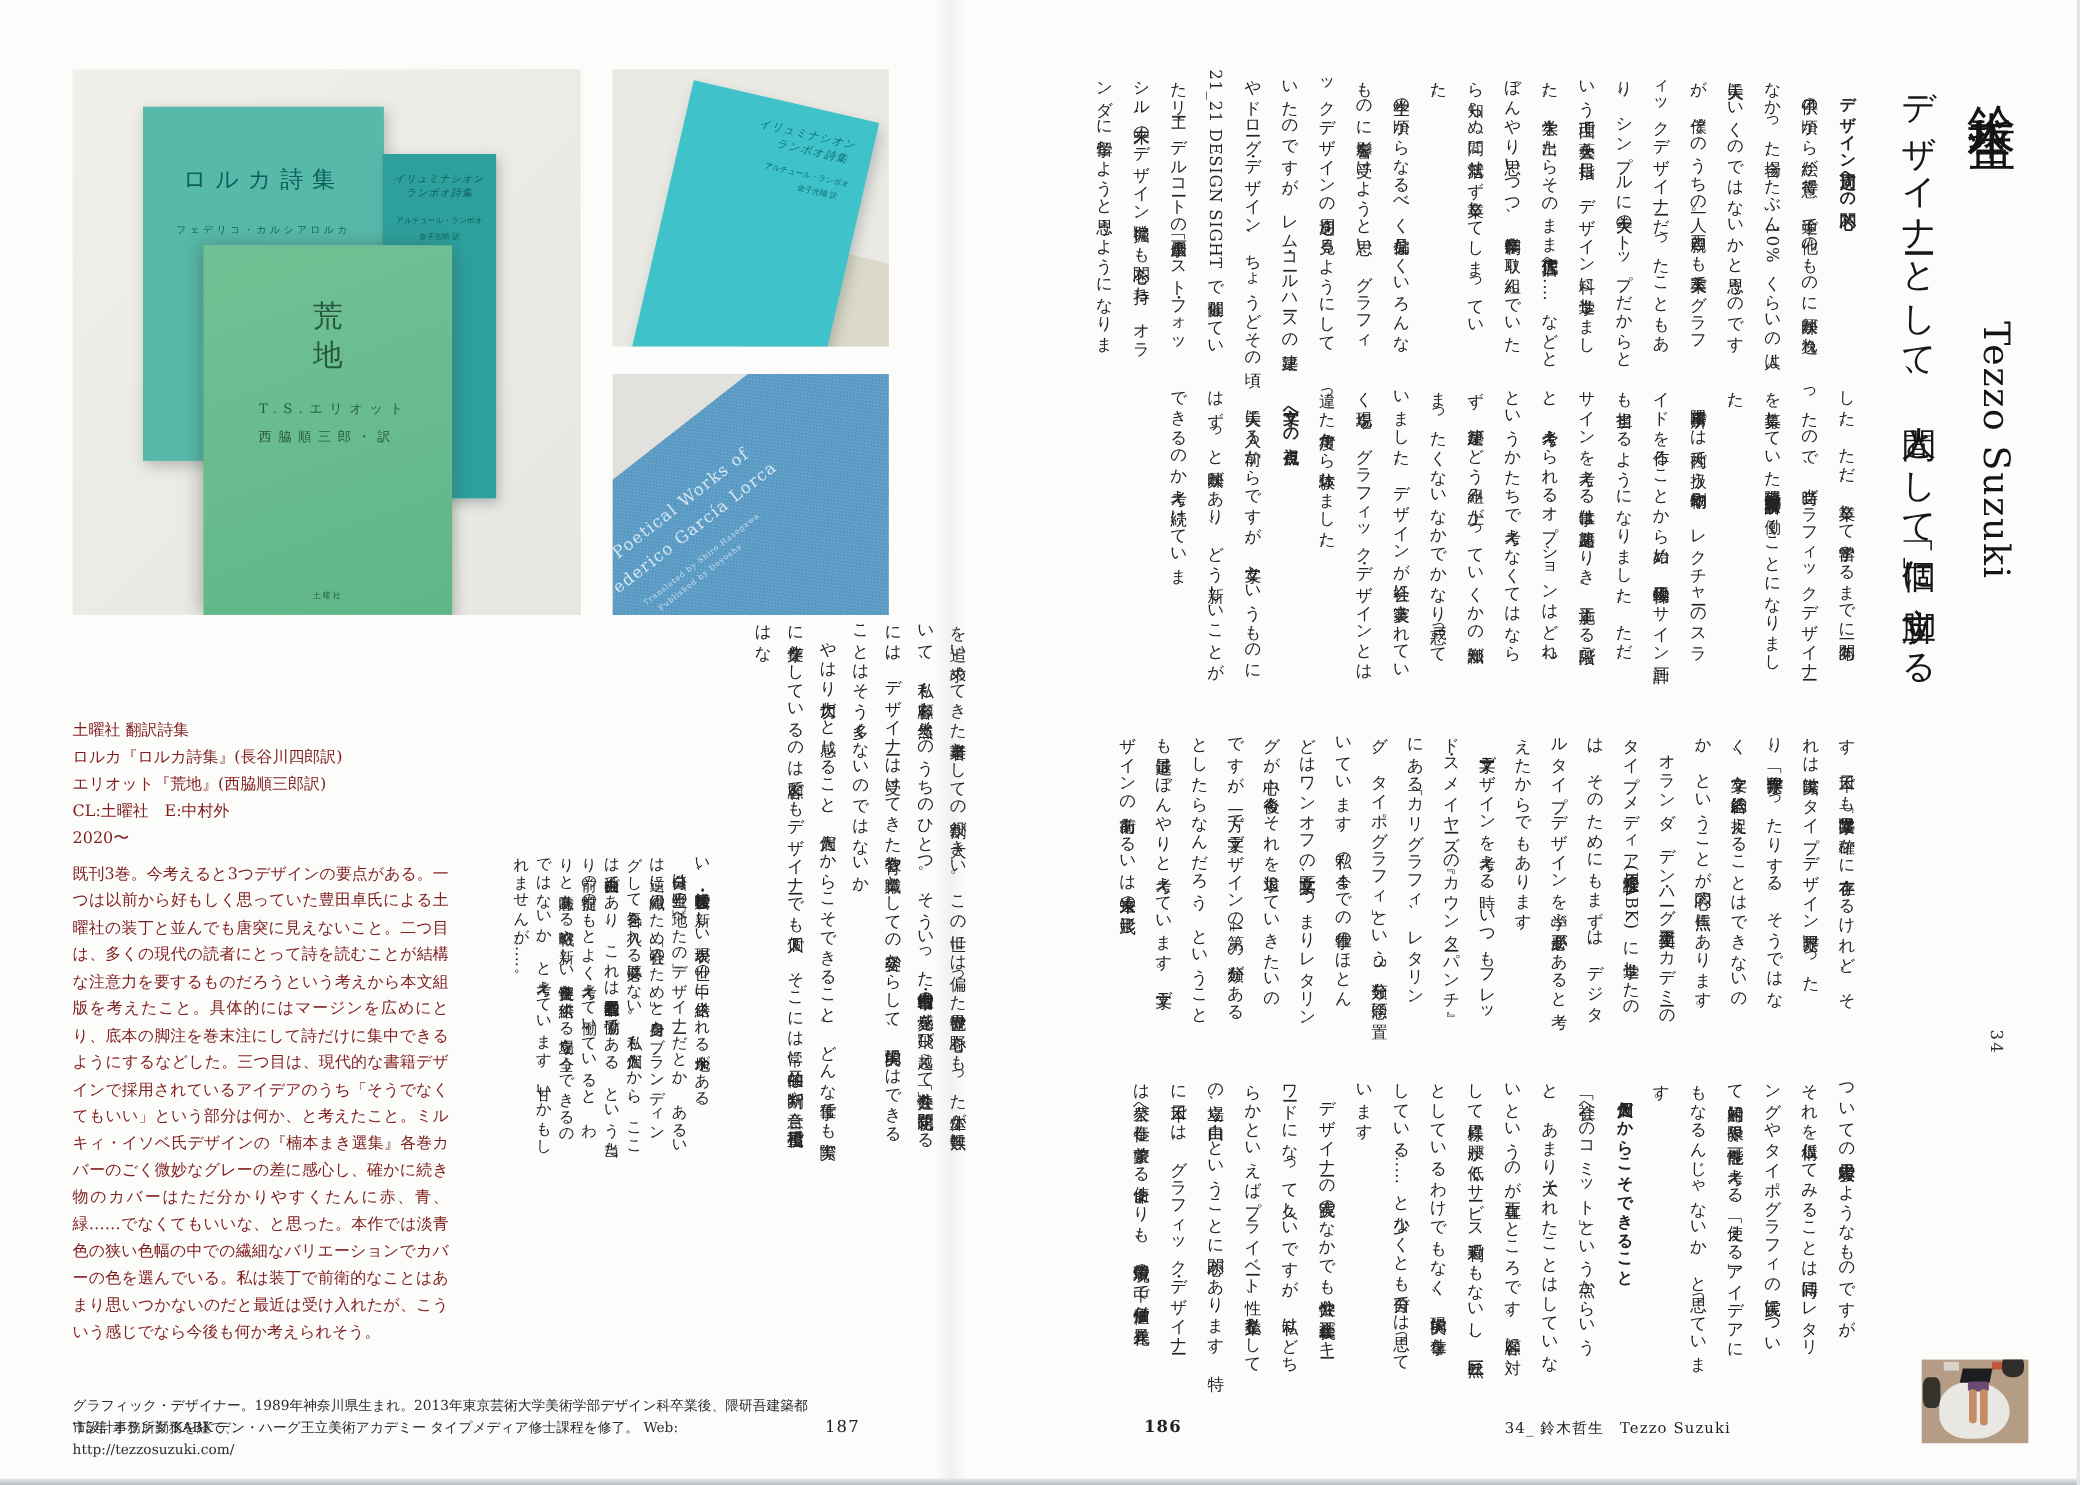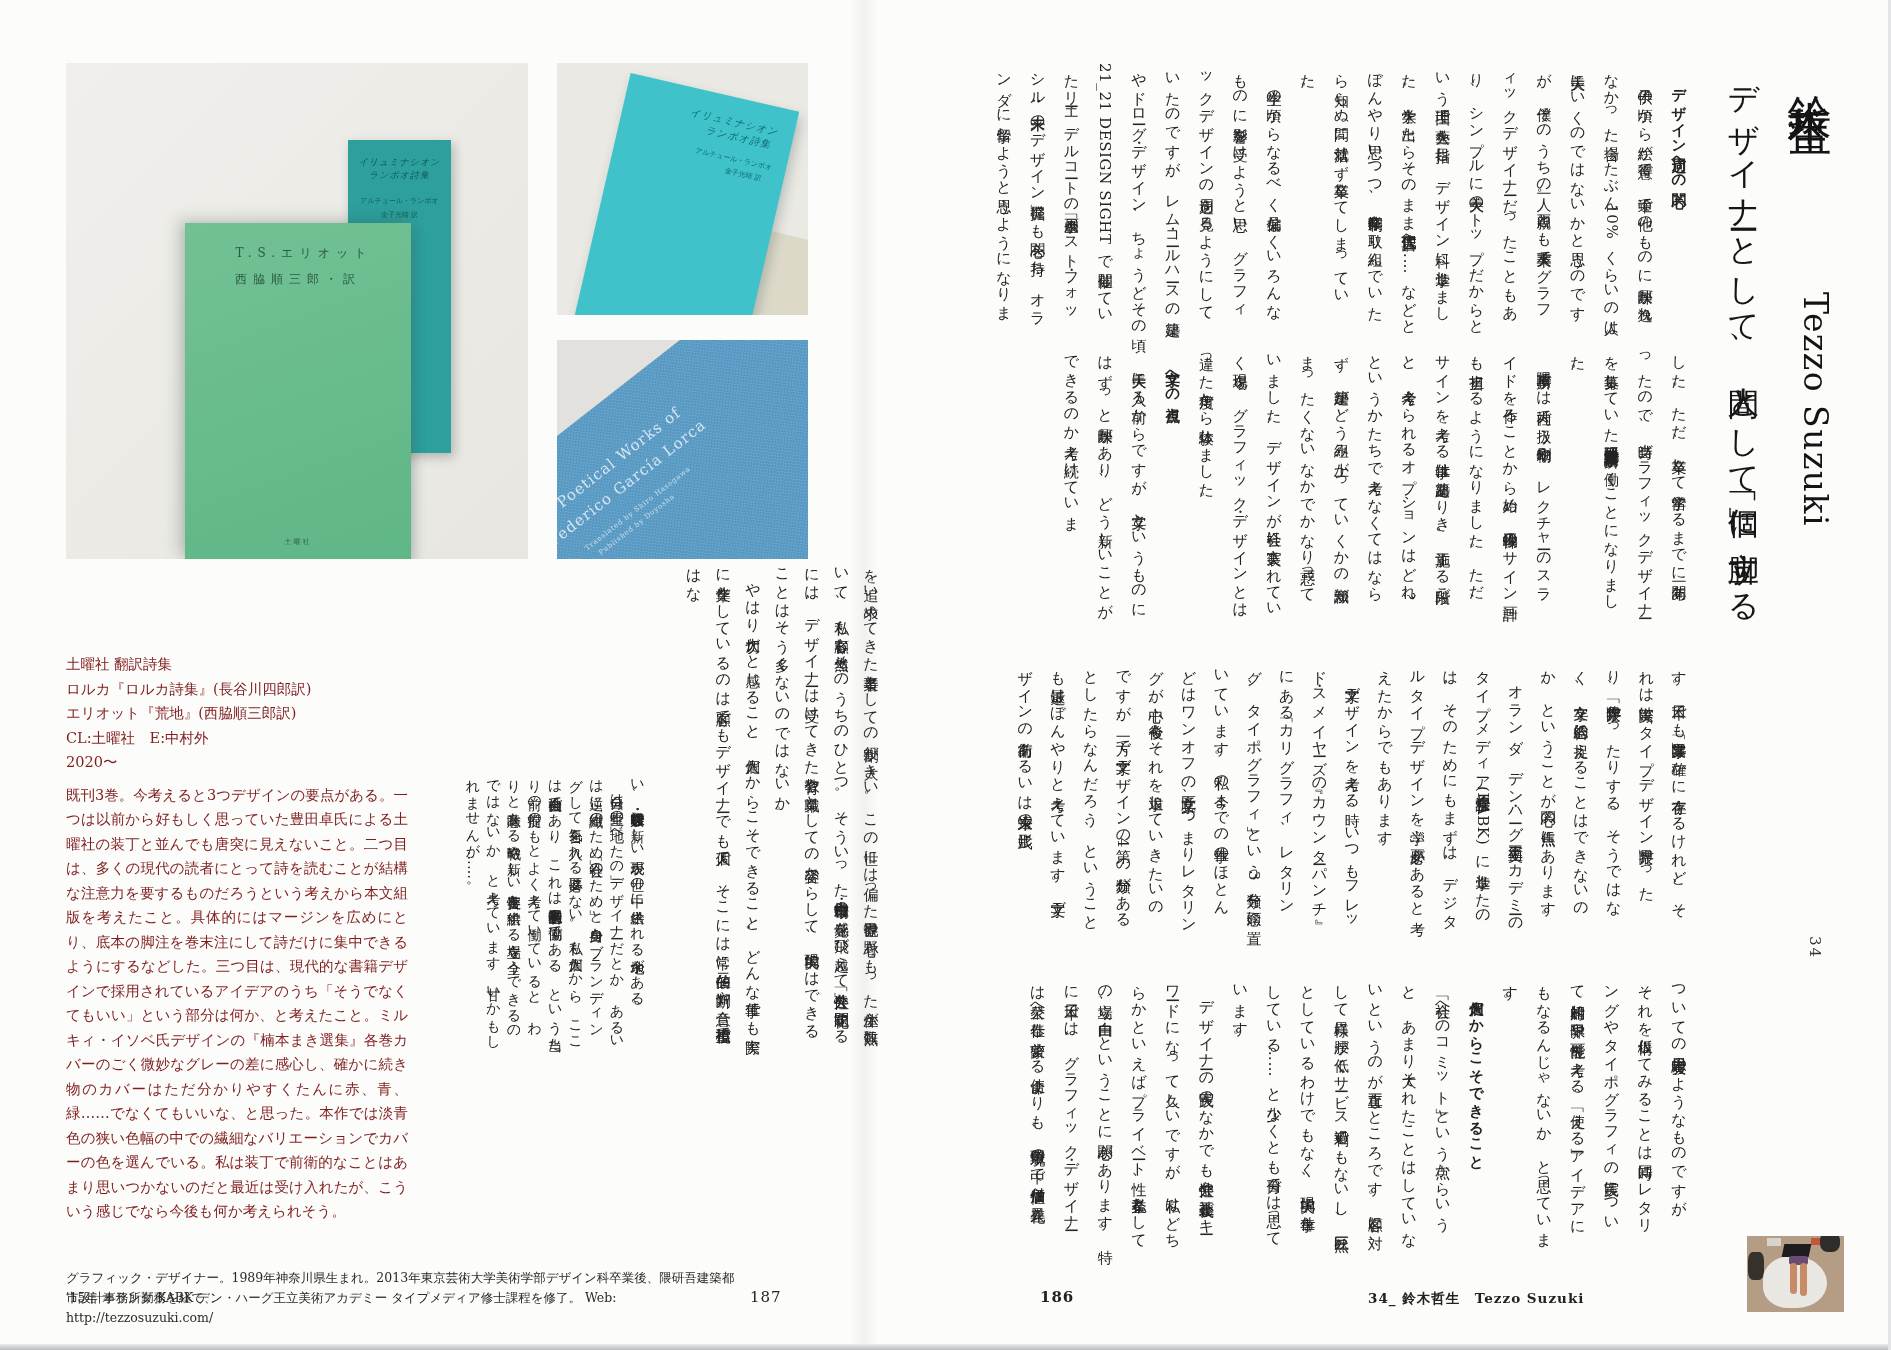--- a/index.html
+++ b/index.html
@@ -57,21 +57,21 @@
   #book-lorca-en .en4{margin-top:4px;margin-left:128px;font-size:7px;letter-spacing:.8px;color:#cadfee;}
   
   #caption{left:66px;top:652px;width:342px;font-size:14.5px;line-height:24.5px;color:#7f1d1d;}
   #caption .cap-gap{height:8px;}
   #caption-body{text-align:justify;}
   
   .bio{left:66px;width:680px;font-size:12.5px;line-height:20px;color:#2a2a2a;}
   #bio-1{top:1268px;} #bio-2{top:1288px;}
   .pageno{font-size:15px;letter-spacing:1px;color:#222;}
   #pn-187{left:750px;top:1288px;} #pn-186{left:1040px;top:1288px;font-weight:bold;}
-  #footer-article{left:1368px;top:1290px;font-size:13.5px;letter-spacing:1px;color:#222;font-weight:bold;}
+  #footer-article{left:1368px;top:1290px;font-size:13.5px;letter-spacing:1px;color:#222;}
   
   #corner-photo{left:1747px;top:1236px;width:97px;height:76px;background:#b59c85;overflow:hidden;}
   #corner-photo .blanket{position:absolute;left:16px;top:20px;width:64px;height:52px;background:#e9e7e1;border-radius:46% 55% 50% 42%;}
   #corner-photo .bag{position:absolute;left:1px;top:16px;width:16px;height:28px;background:#35312b;border-radius:30%;}
   #corner-photo .laptop{position:absolute;left:36px;top:8px;width:27px;height:13px;background:#1d1d1f;transform:skewX(-12deg);}
   #corner-photo .shorts{position:absolute;left:42px;top:20px;width:19px;height:9px;background:#6b4a74;border-radius:3px;}
   #corner-photo .leg1{position:absolute;left:43px;top:27px;width:7px;height:31px;background:#c78c66;border-radius:4px;}
   #corner-photo .leg2{position:absolute;left:53px;top:27px;width:7px;height:33px;background:#c78c66;border-radius:4px;}
   #corner-photo .hair{position:absolute;right:4px;top:-4px;width:20px;height:20px;background:#2e2d29;border-radius:40%;}
   #corner-photo .item1{position:absolute;left:20px;top:2px;width:14px;height:8px;background:#d8d4cc;}
@@ -81,27 +81,33 @@
     background:linear-gradient(90deg,rgba(140,140,140,0) 0%,rgba(140,140,140,.10) 50%,rgba(140,140,140,0) 100%);}
   #scan-bottom{left:0;top:1344px;width:1891px;height:6px;background:linear-gradient(#e9eaea,#b9bdbf);}
   #scan-right{left:1888px;top:0;width:3px;height:1350px;background:#e3e5e6;}
 </style>
 </head>
 <body>
 
 <div class="abs" style="left:0;top:0;width:860px;height:1350px;">
 
   <div class="photo" id="photo-left">
+    <div class="book" id="book-lorca">
+      <div class="bk-title">ロルカ詩集</div>
+      <div class="bk-line1">フェデリコ・カルシアロルカ</div>
+      <div class="bk-line2">長谷川四郎 訳</div>
+    </div>
     <div class="book" id="book-rimbaud">
       <div class="bk-deco1">イリュミナシオン</div>
       <div class="bk-deco2">ランボオ詩集</div>
       <div class="bk-small1">アルチュール・ランボオ</div>
       <div class="bk-small2">金子光晴 訳</div>
     </div>
     <div class="book" id="book-arechi">
+      <div class="bk-title">荒地</div>
       <div class="bk-line1">T.S.エリオット</div>
       <div class="bk-line2">西脇順三郎・訳</div>
       <div class="bk-pub">土曜社</div>
     </div>
   </div>
 
   <div class="photo" id="photo-top-right">
     <div id="under-book"></div>
     <div class="book" id="book-rimbaud2">
       <div class="bk-deco1">イリュミナシオン</div>

